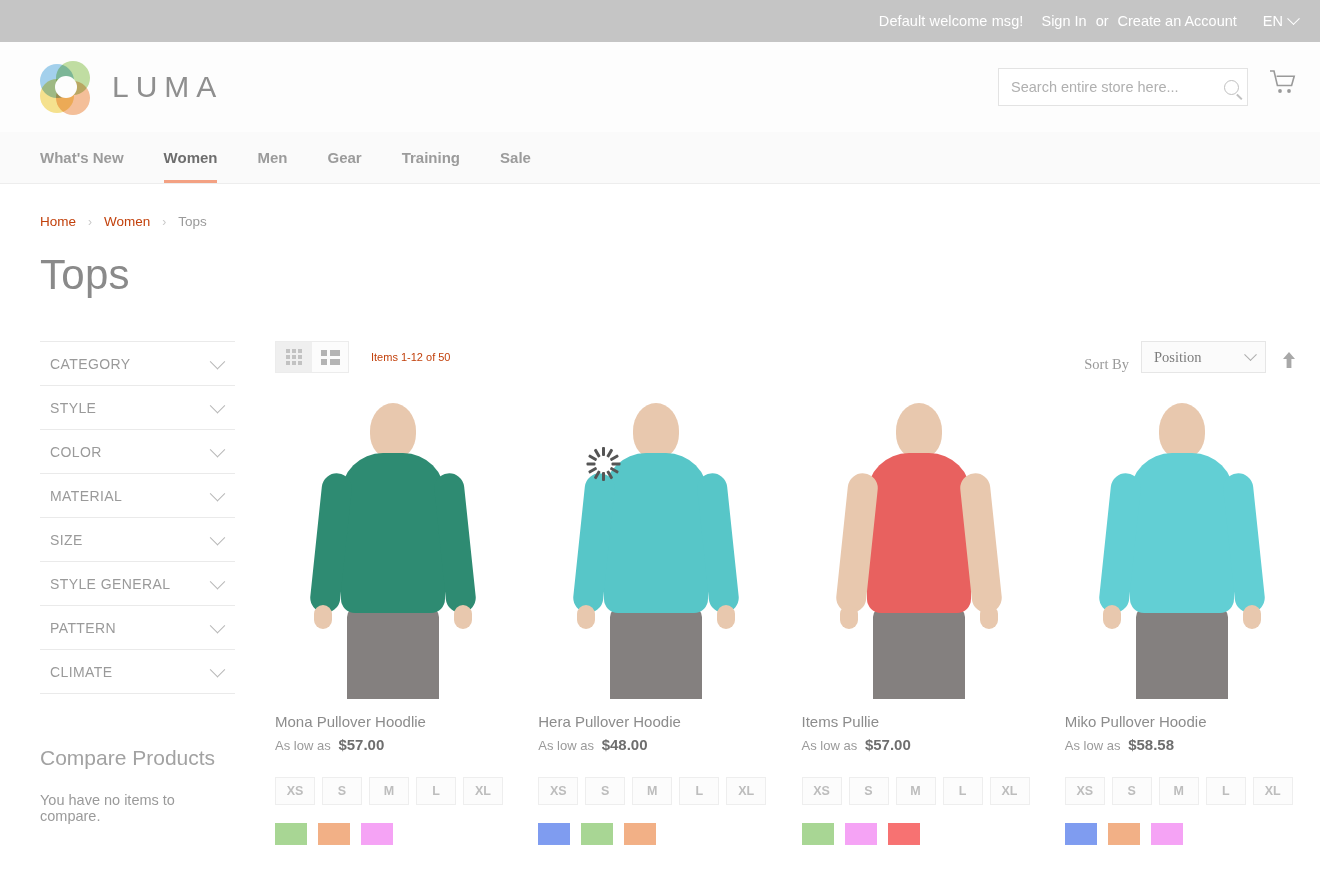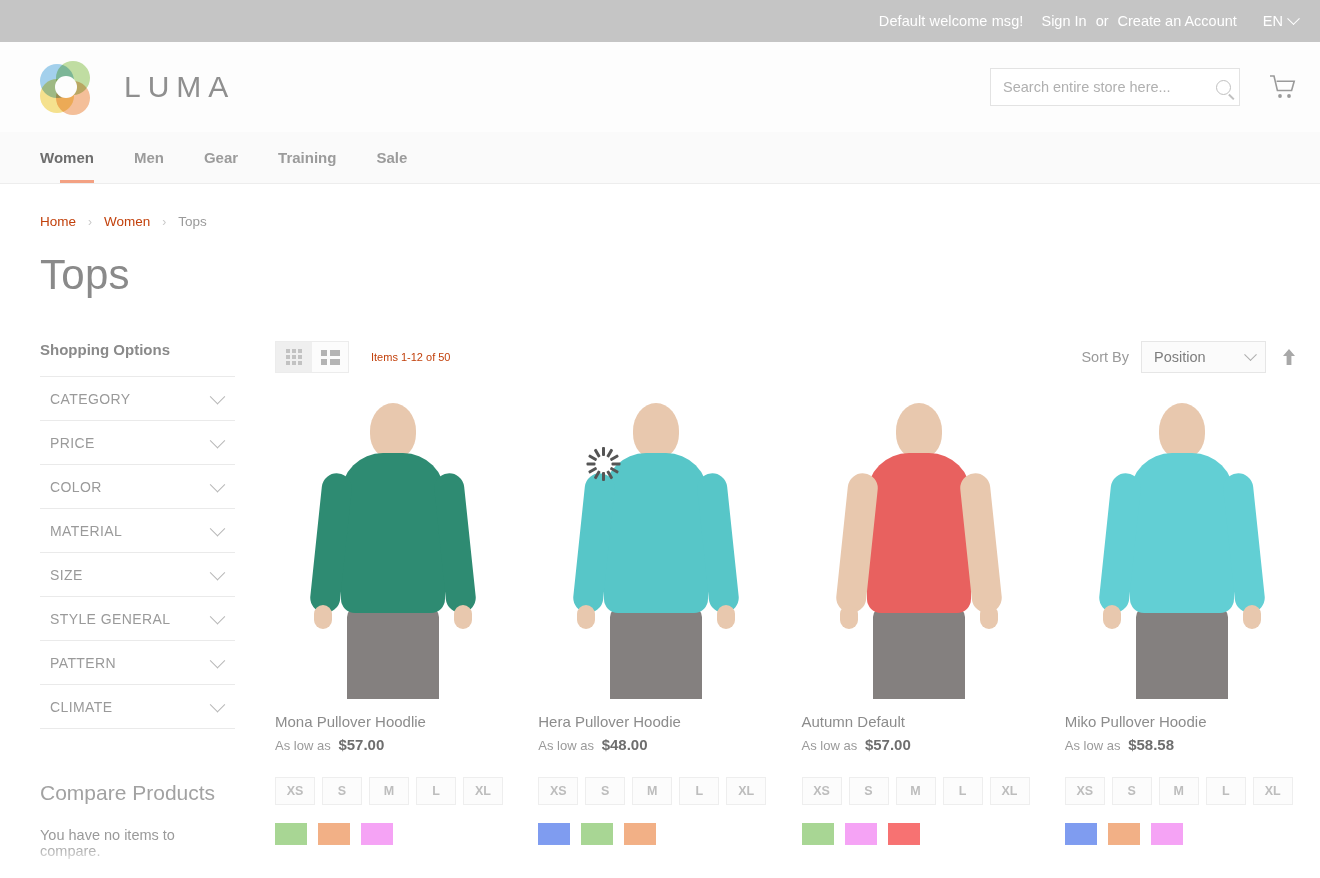--- a/index.html
+++ b/index.html
@@ -22,35 +22,35 @@
   .lang-switch { color: #ffffff; font-size: 14.5px; margin-left: 26px; display: flex; align-items: center; gap: 6px; }
   .chev-sm { width: 9px; height: 9px; border-right: 1.6px solid #fff; border-bottom: 1.6px solid #fff;
              transform: rotate(45deg) translate(-2px,-2px); }
 
   
   .header {
     height: 90px; background: #fdfdfd;
     display: flex; align-items: center; justify-content: space-between;
     padding: 0 22px 0 40px;
   }
-  .brand { display: flex; align-items: center; gap: 32px; }
+  .brand { display: flex; align-items: center; gap: 20px; }
   .logo-mark { width: 52px; height: 52px; position: relative; }
   .logo-mark span {
     position: absolute; width: 34px; height: 34px; border-radius: 50%;
     opacity: .62; mix-blend-mode: multiply;
   }
   .lc1 { left: 0;  top: 3px;  background: #6cb6e3; }
   .lc2 { left: 16px; top: 0;  background: #9ccb6a; }
   .lc3 { left: 0;  top: 18px; background: #f2d24a; }
   .lc4 { left: 16px; top: 20px; background: #f09a5c; }
   .logo-hole { position: absolute; left: 15px; top: 15px; width: 22px; height: 22px;
                border-radius: 50%; background: #fdfdfd; z-index: 3; }
   .brand-name { font-size: 30px; letter-spacing: 7px; color: #8f8f8f; font-weight: 400; }
 
-  .header-right { display: flex; align-items: center; gap: 28px; }
+  .header-right { display: flex; gap: 20px; }
   .search-box {
     width: 250px; height: 38px; border: 1px solid #e3e3e3; background: #fff;
     display: flex; align-items: center; padding: 0 8px 0 12px;
   }
   .search-input {
     flex: 1; border: 0; outline: 0; font-size: 14.5px; color: #8d8d8d;
     font-family: "Liberation Sans", sans-serif; background: transparent;
   }
   .search-input::placeholder { color: #b0b0b0; }
   .mag { width: 15px; height: 15px; border: 1.6px solid #c0c0c0; border-radius: 50%; position: relative; }
@@ -107,21 +107,21 @@
   .toolbar-left { display: flex; align-items: center; gap: 22px; }
   .view-switch { display: flex; border: 1px solid #ececec; }
   .view-btn { width: 36px; height: 30px; display: flex; align-items: center; justify-content: center;
               background: #fcfcfc; cursor: pointer; }
   .view-btn.active { background: #efefef; }
   .grid-glyph { display: grid; grid-template-columns: repeat(3,4px); grid-template-rows: repeat(3,4px); gap: 2px; }
   .grid-glyph i { background: #c2c2c2; display: block; }
   .list-glyph { display: grid; grid-template-columns: 6px 10px; grid-template-rows: repeat(2,6px); gap: 3px; }
   .list-glyph i { background: #b4b4b4; display: block; }
   .items-count { font-size: 11px; color: #c2410c; }
-  .toolbar-right { display: flex; align-items: center; gap: 12px; }
+  .toolbar-right { display: flex; align-items: flex-end; gap: 12px; font-family: Liberation Serif, serif; }
   .sort-label { font-size: 14.5px; color: #9a9a9a; }
   .sort-select {
     width: 125px; height: 32px; border: 1px solid #e6e6e6; background: #fbfbfb;
     display: flex; align-items: center; justify-content: space-between; padding: 0 10px 0 12px;
     font-size: 14.5px; color: #7d7d7d; cursor: pointer;
   }
   .sort-chev { width: 9px; height: 9px; border-right: 1.6px solid #aeaeae; border-bottom: 1.6px solid #aeaeae;
                transform: rotate(45deg) translate(-2px,-2px); }
   .sort-dir { width: 22px; height: 26px; display:flex; align-items:center; justify-content:center; cursor:pointer; }
 
@@ -208,20 +208,23 @@
       <svg width="30" height="28" viewBox="0 0 30 28">
         <path d="M2 3 h4 l3.4 14.5 h14.2 l2.6 -9.3 h-17.6" fill="none" stroke="#9a9a9a" stroke-width="1.6"></path>
         <circle cx="12" cy="23" r="1.9" fill="#9a9a9a"></circle>
         <circle cx="21" cy="23" r="1.9" fill="#9a9a9a"></circle>
       </svg>
     </div>
   </div>
 </div>
 
 <div class="nav">
+  <div class="nav-item">
+      <span>What's New</span>
+    </div>
   <div class="nav-item active">
       <span>Women</span>
     </div>
   <div class="nav-item">
       <span>Men</span>
     </div>
   <div class="nav-item">
       <span>Gear</span>
     </div>
   <div class="nav-item">
@@ -240,29 +243,28 @@
     <a class="crumb-link" href="#">Women</a>
     <span class="crumb-sep">›</span>
     <span class="crumb-current">Tops</span>
   </div>
 
   <h1 class="page-title">Tops</h1>
 
   <div class="columns">
 
     <div class="sidebar">
-      <div class="side-title">Shopping Options</div>
 
       <div class="filter-list">
         <div class="filter-row">
           <span class="filter-label">CATEGORY</span>
           <span class="chev"></span>
         </div>
         <div class="filter-row">
-          <span class="filter-label">PRICE</span>
+          <span class="filter-label">STYLE</span>
           <span class="chev"></span>
         </div>
         <div class="filter-row">
           <span class="filter-label">COLOR</span>
           <span class="chev"></span>
         </div>
         <div class="filter-row">
           <span class="filter-label">MATERIAL</span>
           <span class="chev"></span>
         </div>
@@ -419,21 +421,21 @@
               <div class="ph-hair" style="background:#b08d5f"></div>
               <div class="ph-head" style="background:#e8c8ae"></div>
               <div class="ph-legs"></div>
               <div class="ph-torso" style="background:#e8615f"></div>
               <div class="ph-armL" style="background:#e8c8ae"></div>
               <div class="ph-armR" style="background:#e8c8ae"></div>
               <div class="ph-handL"></div>
                 <div class="ph-handR"></div>
             </div>
           </div>
-          <div class="product-name">Autumn Default</div>
+          <div class="product-name">Items Pullie</div>
           <div class="product-price-row">
             <span class="price-label">As low as</span>
             <span class="price-value">$57.00</span>
           </div>
           <div class="size-row">
             <div class="size-chip">XS</div>
             <div class="size-chip">S</div>
             <div class="size-chip">M</div>
             <div class="size-chip">L</div>
             <div class="size-chip">XL</div>

